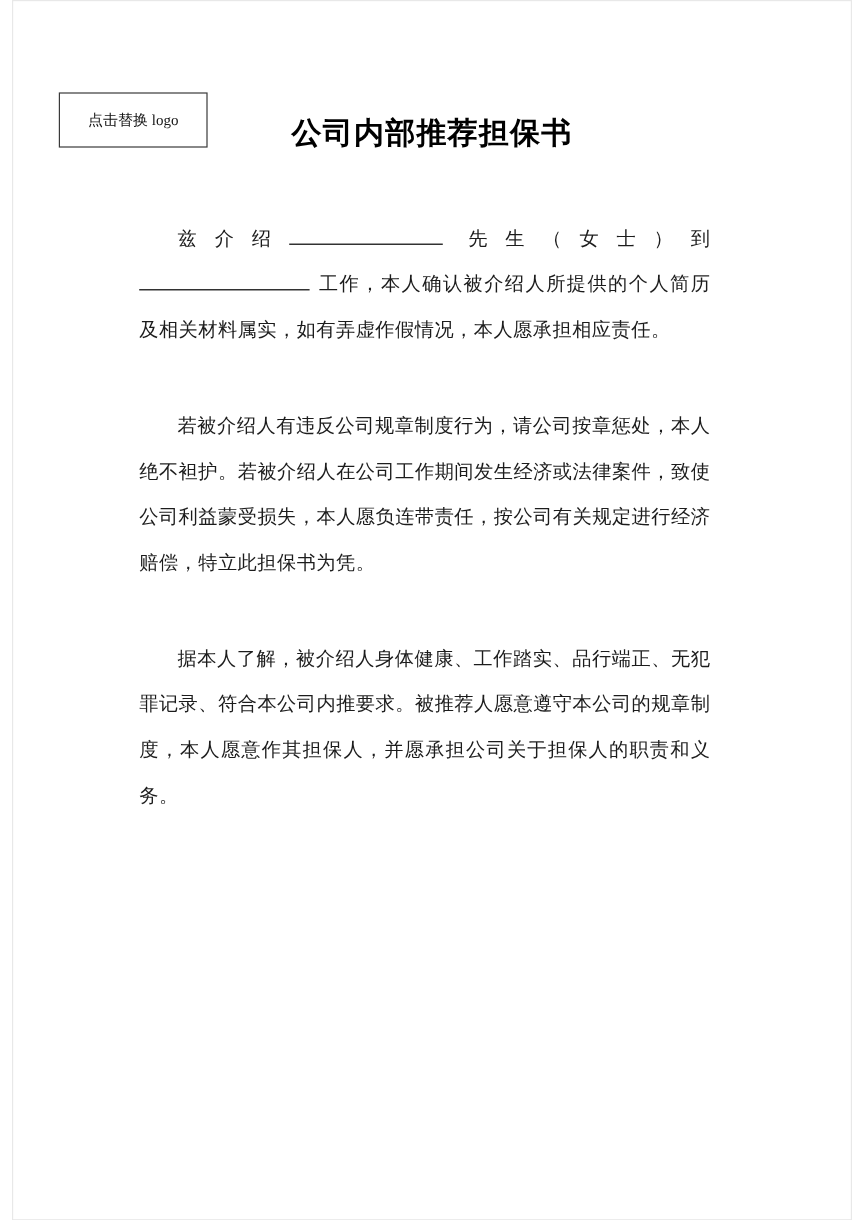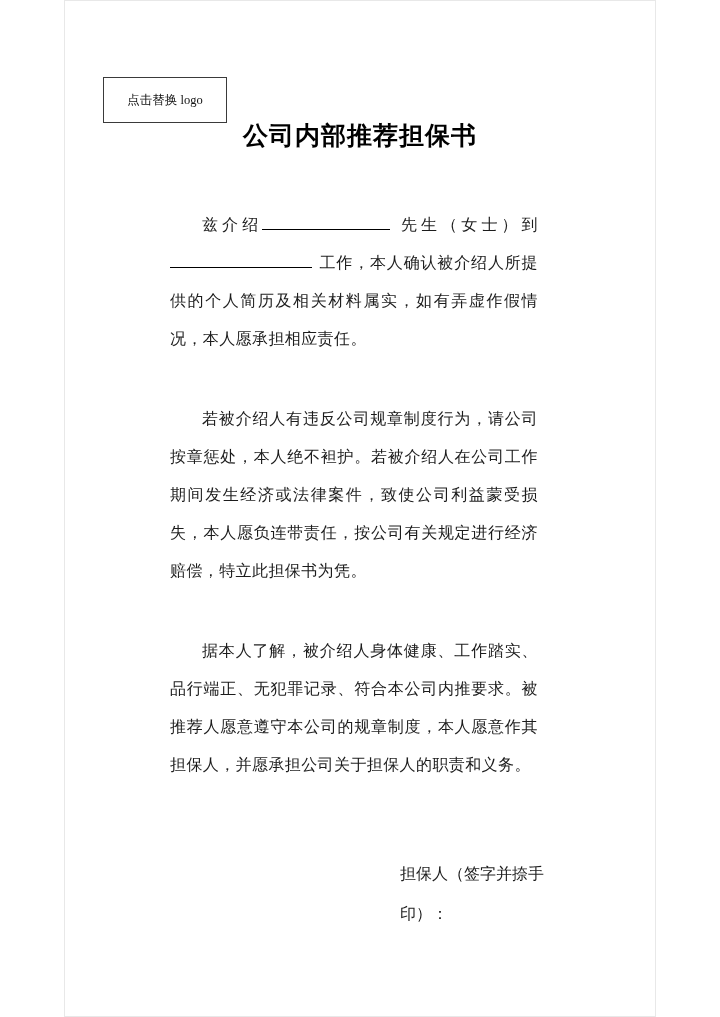--- a/index.html
+++ b/index.html
@@ -2,21 +2,21 @@
 <html><head>
 <meta charset="utf-8">
 <style>
   html, body {
     margin: 0;
     padding: 0;
     background: #ffffff;
   }
   .page {
     position: relative;
-    width: 592px;
+    width: 700px;
     height: 1017px;
     margin: 0 auto;
     background: #ffffff;
     box-sizing: border-box;
     border: 1px solid #e8e8e8;
     font-family: "Liberation Serif", "DejaVu Serif", serif;
     color: #1c1c1c;
     overflow: hidden;
   }
   .logo-box {
@@ -29,21 +29,21 @@
     display: flex;
     align-items: center;
     justify-content: center;
     font-size: 12.5px;
     color: #111;
     cursor: pointer;
     background: #fff;
   }
   .title {
     margin: 0;
-    padding-top: 118px;
+    padding-top: 93px;
     text-align: center;
     font-family: "Liberation Sans", "DejaVu Sans", sans-serif;
     font-weight: bold;
     font-size: 25px;
     letter-spacing: 1px;
     color: #000;
   }
   .content {
     margin: 0 105px;
   }
@@ -89,17 +89,16 @@
 
   <div class="content">
 
     <p class="para first"><span>兹介绍</span><span class="blank blank-1"></span><span>先生（女士）到</span><span class="blank blank-2"></span><span>工作，本人确认被介绍人所提供的个人简历及相关材料属实，如有弄虚作假情况，本人愿承担相应责任。</span></p>
 
     <p class="para">若被介绍人有违反公司规章制度行为，请公司按章惩处，本人绝不袒护。若被介绍人在公司工作期间发生经济或法律案件，致使公司利益蒙受损失，本人愿负连带责任，按公司有关规定进行经济赔偿，特立此担保书为凭。</p>
 
     <p class="para">据本人了解，被介绍人身体健康、工作踏实、品行端正、无犯罪记录、符合本公司内推要求。被推荐人愿意遵守本公司的规章制度，本人愿意作其担保人，并愿承担公司关于担保人的职责和义务。</p>
 
     <div class="sign-block">
-      <p>担保人（签字并捺手印）：</p>
     </div>
 
   </div>
 </div>
 
 </body></html>

